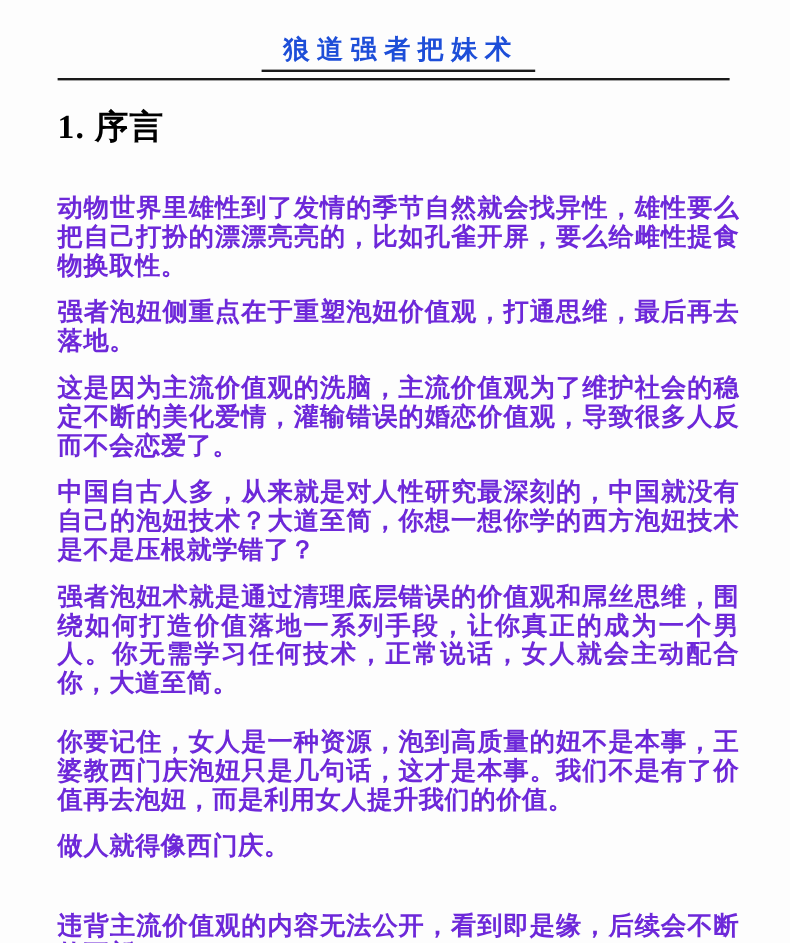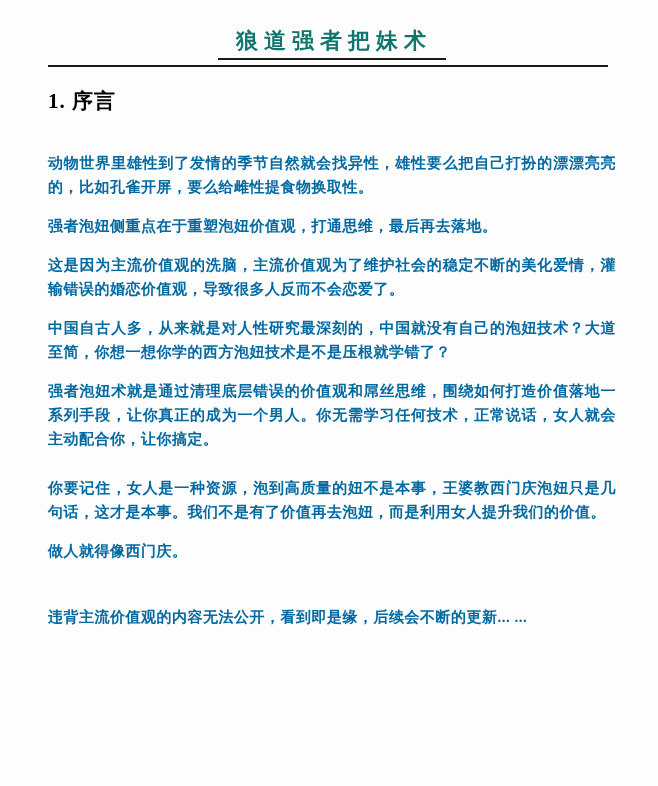--- a/index.html
+++ b/index.html
@@ -22,46 +22,46 @@
     background: #fdfdfd;
   }
   .title-wrap {
     text-align: center;
   }
   .doc-title {
     display: inline-block;
     font-size: 22px;
     font-weight: 700;
     letter-spacing: 6px;
-    color: #0f766e;
+    color: #1d4ed8;
     padding: 0 14px 2px 18px;
     border-bottom: 2px solid #1a1a1a;
   }
   .rule {
     height: 2px;
     background: #1a1a1a;
     margin-top: 5px;
     width: 560px;
   }
   .section-heading {
-    font-size: 21px;
+    font-size: 28px;
     font-weight: 700;
     color: #000000;
     margin: 20px 0 36px 0;
     letter-spacing: 1px;
   }
   .doc p {
-    font-size: 15px;
+    font-size: 21px;
     line-height: 24px;
     font-weight: 600;
     letter-spacing: 0.5px;
     margin: 0 0 15px 0;
     text-align: justify;
     text-align-last: left;
-    color: #0369a1;
+    color: #6d28d9;
   }
   .doc p.gap-lg {
     margin-top: 25px;
   }
   .doc p.gap-xl {
     margin-top: 42px;
   }
 </style>
 </head>
 <body>
@@ -74,19 +74,19 @@
 
   <div class="rule"></div>
 
   <div class="section-heading">1. 序言</div>
 
   <div class="doc">
     <p>动物世界里雄性到了发情的季节自然就会找异性，雄性要么把自己打扮的漂漂亮亮的，比如孔雀开屏，要么给雌性提食物换取性。</p>
     <p>强者泡妞侧重点在于重塑泡妞价值观，打通思维，最后再去落地。</p>
     <p>这是因为主流价值观的洗脑，主流价值观为了维护社会的稳定不断的美化爱情，灌输错误的婚恋价值观，导致很多人反而不会恋爱了。</p>
     <p>中国自古人多，从来就是对人性研究最深刻的，中国就没有自己的泡妞技术？大道至简，你想一想你学的西方泡妞技术是不是压根就学错了？</p>
-    <p>强者泡妞术就是通过清理底层错误的价值观和屌丝思维，围绕如何打造价值落地一系列手段，让你真正的成为一个男人。你无需学习任何技术，正常说话，女人就会主动配合你，让你搞定。</p>
+    <p>强者泡妞术就是通过清理底层错误的价值观和屌丝思维，围绕如何打造价值落地一系列手段，让你真正的成为一个男人。你无需学习任何技术，正常说话，女人就会主动配合你，大道至简。</p>
     <p class="gap-lg">你要记住，女人是一种资源，泡到高质量的妞不是本事，王婆教西门庆泡妞只是几句话，这才是本事。我们不是有了价值再去泡妞，而是利用女人提升我们的价值。</p>
     <p>做人就得像西门庆。</p>
     <p class="gap-xl">违背主流价值观的内容无法公开，看到即是缘，后续会不断的更新... ...</p>
   </div>
 
 </div>
 
 </body></html>

